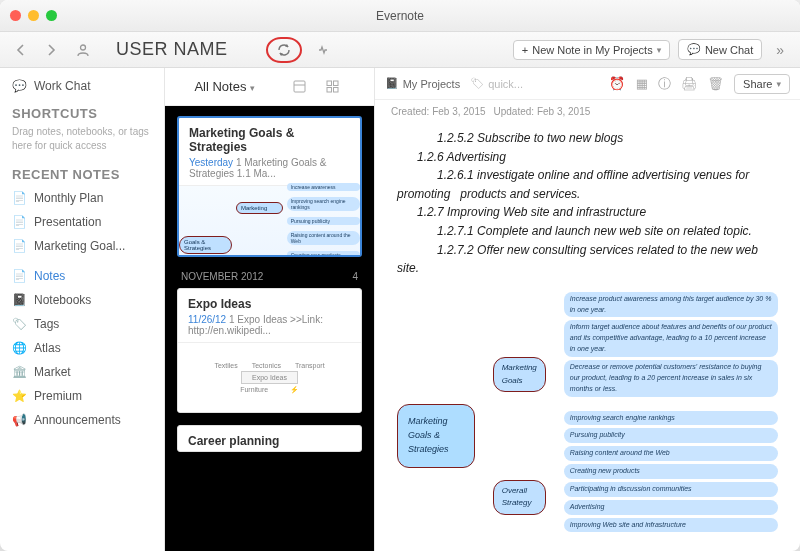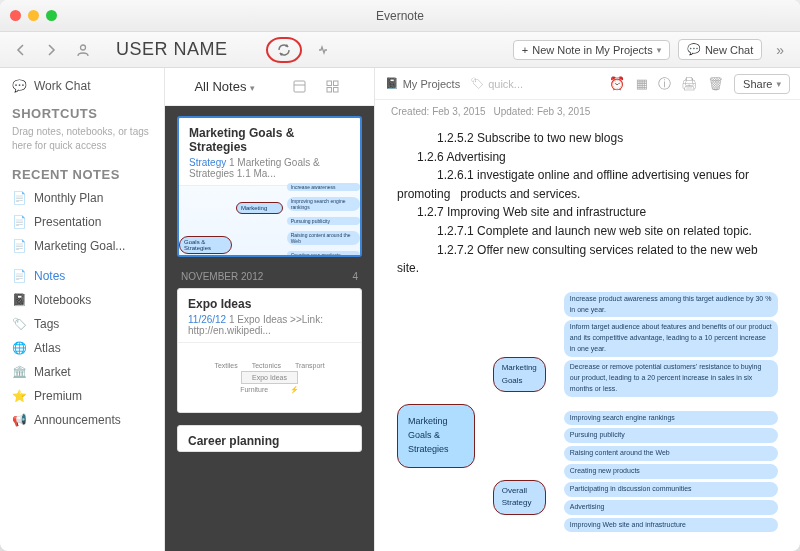--- a/index.html
+++ b/index.html
@@ -17,36 +17,36 @@
 .spacer { flex: 1; }
 .pillbtn { border: 1px solid #ccc; background: #fff; border-radius: 4px; padding: 3px 8px; font-size: 11px; color: #444; display: flex; align-items: center; gap: 4px; cursor: pointer;}
 .content { flex: 1; display: flex; overflow: hidden; }
 .sidebar { width: 165px; border-right: 1px solid #e6e6e6; padding: 6px 0; overflow-y: auto; }
 .side-item { display: flex; align-items: center; gap: 8px; padding: 5px 12px; font-size: 12px; color: #555; cursor: pointer; }
 .side-item.active { color: #3b84d8; }
 .side-icon { width: 14px; text-align: center; color: #8aa; font-size: 12px; }
 .side-item.active .side-icon{color:#3b84d8;}
 .side-head { font-size: 13px; font-weight: 600; color: #888; padding: 8px 12px 4px; letter-spacing: 0.5px; }
 .side-hint { font-size: 10px; color: #aaa; padding: 0 12px 6px; line-height: 1.4; }
-.notelist { width: 210px; border-right: 1px solid #e6e6e6; display: flex; flex-direction: column; background: #404040; }
+.notelist { width: 210px; border-right: 1px solid #e6e6e6; display: flex; flex-direction: column; background: #000000; }
 .notelist-head { height: 38px; display: flex; align-items: center; justify-content: center; gap: 8px; border-bottom: 1px solid #eee; background: #fff;}
 .notelist-head .label{ font-size: 13px; color: #333;}
 .notelist-body { flex: 1; overflow-y: auto; padding: 10px 12px; }
 .note-card { background: #fff; border: 1px solid #e0e0e0; border-radius: 3px; margin-bottom: 12px; overflow: hidden; cursor: pointer; }
 .note-card.selected{ border: 2px solid #3b84d8; }
 .note-card .ctitle { font-size: 12px; font-weight: 600; color: #333; padding: 8px 10px 3px; }
 .note-card .csub { font-size: 10px; color: #888; padding: 0 10px 6px; }
 .note-card .csub .date{ color: #3b84d8;}
 .note-thumb { height: 70px; background: linear-gradient(#f6fbff,#eef6ff); border-top: 1px solid #eee; position: relative; display:flex; align-items:center; justify-content:center; gap:4px;}
 .monthhead { font-size: 10px; color: #999; display: flex; justify-content: space-between; padding: 2px 4px 6px; }
 .detail { flex: 1; display: flex; flex-direction: column; }
 .detail-toolbar { height: 32px; border-bottom: 1px solid #eee; display: flex; align-items: center; padding: 0 10px; gap: 10px; font-size: 11px; color: #888;}
 .crumb { display: flex; align-items: center; gap: 4px; color: #666; }
 .detail-meta { display: flex; gap: 8px; padding: 6px 16px; font-size: 10px; color: #999; }
-.detail-body { flex: 1; overflow-y: auto; padding: 6px 22px; font-size: 12px; color: #222; line-height: 1.55; }
+.detail-body { flex: 1; overflow-y: auto; padding: 6px 22px; font-size: 12px; color: #222; line-height: 1.55; font-style: italic; }
 .detail-body .ln { white-space: pre-wrap; }
 .mindmap { margin-top: 14px; display: flex; gap: 18px; align-items: center; }
 .mm-box { background: #bfe0ff; border: 1px solid #7f1d1d; border-radius: 12px; font-size: 8px; padding: 4px 8px; color: #135; margin-top: 48px;}
 .mm-root { background: #aeddff; padding: 10px 10px; font-size: 9px;}
 .mm-col { display: flex; flex-direction: column; gap: 6px; }
 .pill { background:#c9e4ff; border-radius:8px; font-size:7px; padding:2px 6px; color:#246; }
 .thumb-mini .mm-box{ font-size:6px; padding:2px 4px;}
 .thumb-mini .pill{ font-size:5px; padding:1px 4px;}
 .detail-toolbar .iconbtn{ color:#aaa; font-size:13px; cursor:pointer;}
 .detail-toolbar .spacer2{flex:1;}
@@ -178,21 +178,21 @@
               <rect x="1" y="1" width="4.5" height="4.5" fill="none" stroke="#aaa"></rect>
               <rect x="7.5" y="1" width="4.5" height="4.5" fill="none" stroke="#aaa"></rect>
               <rect x="1" y="7.5" width="4.5" height="4.5" fill="none" stroke="#aaa"></rect>
               <rect x="7.5" y="7.5" width="4.5" height="4.5" fill="none" stroke="#aaa"></rect>
             </svg>
           </span>
       </div>
       <div class="notelist-body">
         <div class="note-card selected">
           <div class="ctitle">Marketing Goals &amp; Strategies</div>
-          <div class="csub"><span class="date">Strategy</span> <span>1 Marketing Goals &amp; Strategies 1.1 Ma...</span></div>
+          <div class="csub"><span class="date">Yesterday</span> <span>1 Marketing Goals &amp; Strategies 1.1 Ma...</span></div>
           <div class="note-thumb thumb-mini">
             <div class="mm-col">
                 <div class="mm-box">Goals &amp; Strategies</div>
               </div>
             <div class="mm-col" style="gap:8px">
                 <div class="mm-box">Marketing</div>
                 <div class="mm-box">Overall Strategy</div>
               </div>
             <div class="mm-col">
                 <div class="pill">Increase awareness</div>

